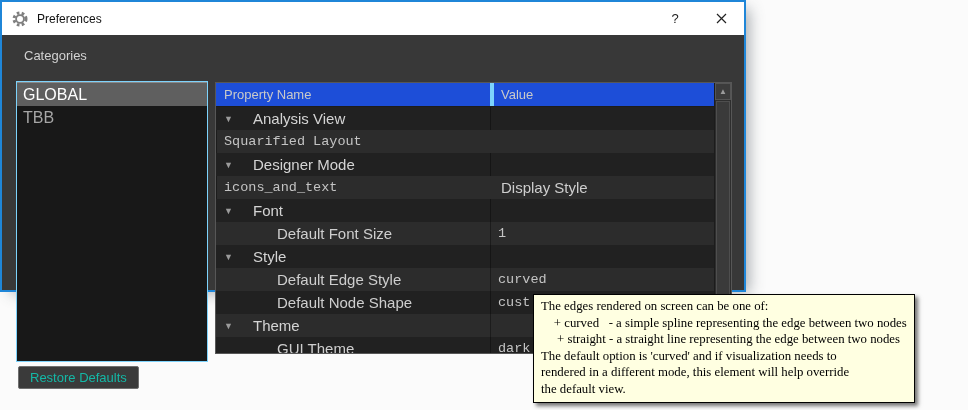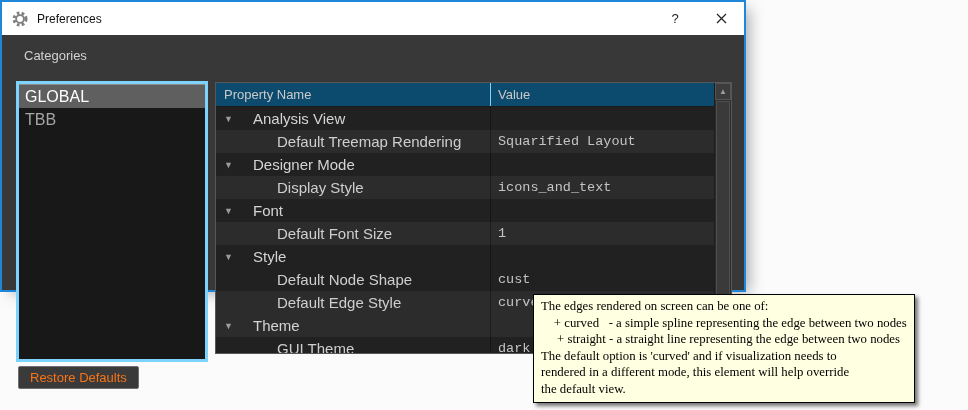--- a/index.html
+++ b/index.html
@@ -23,52 +23,52 @@
   .cap-btn { width:46px; height:100%; display:flex; align-items:center; justify-content:center;
              color:#222; font-size:13px; cursor:default; }
   .cap-btn svg { display:block; }
 
   .dialog-body { position:absolute; left:0; top:33px; right:0; bottom:0; background:#383838; }
 
   
   .categories-label { position:absolute; left:22px; top:13px; font-size:13px; color:#d2d2d2; }
   .listbox {
     position:absolute; left:14px; top:46px; width:192px; height:281px;
-    background:#181818; border:3px solid #7dd3fc;
+    background:#181818; border:1px solid #7dd3fc;
   }
   .list-item { height:24px; line-height:24px; padding-left:6px; font-size:16px; color:#a6a6a6; }
   .list-item.selected { background:#5f5f5f; color:#ffffff; border-top:1px solid #8a8a8a; }
   .restore-btn {
     position:absolute; left:16px; top:331px; height:23px; padding:0 11px;
     background:#3a3a3a; border:1px solid #6f6f6f; border-radius:2px;
-    color:#f97316; font-size:13px; line-height:21px; display:inline-block;
+    color:#14b8a6; font-size:13px; line-height:21px; display:inline-block;
   }
 
   
   .tabs { position:absolute; left:213px; top:15px; display:flex; align-items:flex-end; height:33px; }
   .tab {
     height:29px; padding:0 14px; margin-right:2px;
     background:#303030; border:1px solid #565656; border-bottom:none;
     color:#c6c6c6; font-size:12.5px; display:flex; align-items:center;
     border-top-left-radius:2px; border-top-right-radius:2px;
   }
   .tab.active { height:33px; background:#3c3c3c; position:relative; z-index:2; }
 
   
   .pane {
     position:absolute; left:213px; top:47px; width:517px; height:272px;
     background:#262626; border:1px solid #575757; overflow:hidden;
   }
   .thead {
     position:absolute; left:0; top:0; right:0; height:24px;
-    background:#0c4a6e; border-bottom:1px solid #1c1c1c;
+    background:#1d4ed8; border-bottom:1px solid #1c1c1c;
     display:flex; font-size:13px; color:#c9c9c9;
   }
   .thead .h-name { width:274px; padding-left:8px; line-height:24px; }
-  .thead .h-value { flex:1; padding-left:7px; line-height:24px; border-left:1px solid #7dd3fc; }
+  .thead .h-value { flex:1; padding-left:7px; line-height:24px; border-left:4px solid #7dd3fc; }
   .rows { position:absolute; left:0; top:24px; right:17px; bottom:0; overflow:hidden; }
   .trow { height:23px; display:flex; background:#212121; }
   .trow.alt { background:#2c2c2c; }
   .cell.name { width:274px; display:flex; align-items:center; overflow:hidden; }
   .cell.value { flex:1; display:flex; align-items:center; padding-left:7px;
                 font-family:"Liberation Mono", monospace; font-size:13.5px; color:#c4c4c4;
                 border-left:1px solid rgba(0,0,0,0.35); white-space:nowrap; overflow:hidden; }
   .trow .arrow { width:14px; margin-left:8px; font-size:9px; color:#9b9b9b; }
   .trow.group .lbl { margin-left:15px; font-size:15px; color:#d4d4d4; }
   .trow.item .lbl { margin-left:61px; font-size:15px; color:#cecece; }
@@ -145,37 +145,34 @@
         </div>
         <div class="rows">
             <div class="trow group">
               <div class="cell name">
                 <span class="arrow">▼</span>
                 <span class="lbl">Analysis View</span>
               </div>
               <div class="cell value"></div>
             </div>
             <div class="trow item alt">
-              <div class="cell name">
-                <span class="lbl">Default Treemap Rendering</span>
-              </div>
               <div class="cell value">Squarified Layout</div>
             </div>
             <div class="trow group">
               <div class="cell name">
                 <span class="arrow">▼</span>
                 <span class="lbl">Designer Mode</span>
               </div>
               <div class="cell value"></div>
             </div>
             <div class="trow item alt">
+              <div class="cell value">icons_and_text</div>
               <div class="cell name">
                 <span class="lbl">Display Style</span>
               </div>
-              <div class="cell value">icons_and_text</div>
             </div>
             <div class="trow group">
               <div class="cell name">
                 <span class="arrow">▼</span>
                 <span class="lbl">Font</span>
               </div>
               <div class="cell value"></div>
             </div>
             <div class="trow item alt">
               <div class="cell name">
@@ -183,31 +180,31 @@
               </div>
               <div class="cell value">1</div>
             </div>
             <div class="trow group">
               <div class="cell name">
                 <span class="arrow">▼</span>
                 <span class="lbl">Style</span>
               </div>
               <div class="cell value"></div>
             </div>
+            <div class="trow item alt">
+              <div class="cell name">
+                <span class="lbl">Default Edge Style</span>
+              </div>
+              <div class="cell value">curved</div>
+            </div>
             <div class="trow item">
               <div class="cell name">
                 <span class="lbl">Default Node Shape</span>
               </div>
               <div class="cell value">cust</div>
-            </div>
-            <div class="trow item alt">
-              <div class="cell name">
-                <span class="lbl">Default Edge Style</span>
-              </div>
-              <div class="cell value">curved</div>
             </div>
             <div class="trow group alt">
               <div class="cell name">
                 <span class="arrow">▼</span>
                 <span class="lbl">Theme</span>
               </div>
               <div class="cell value"></div>
             </div>
             <div class="trow item">
               <div class="cell name">

